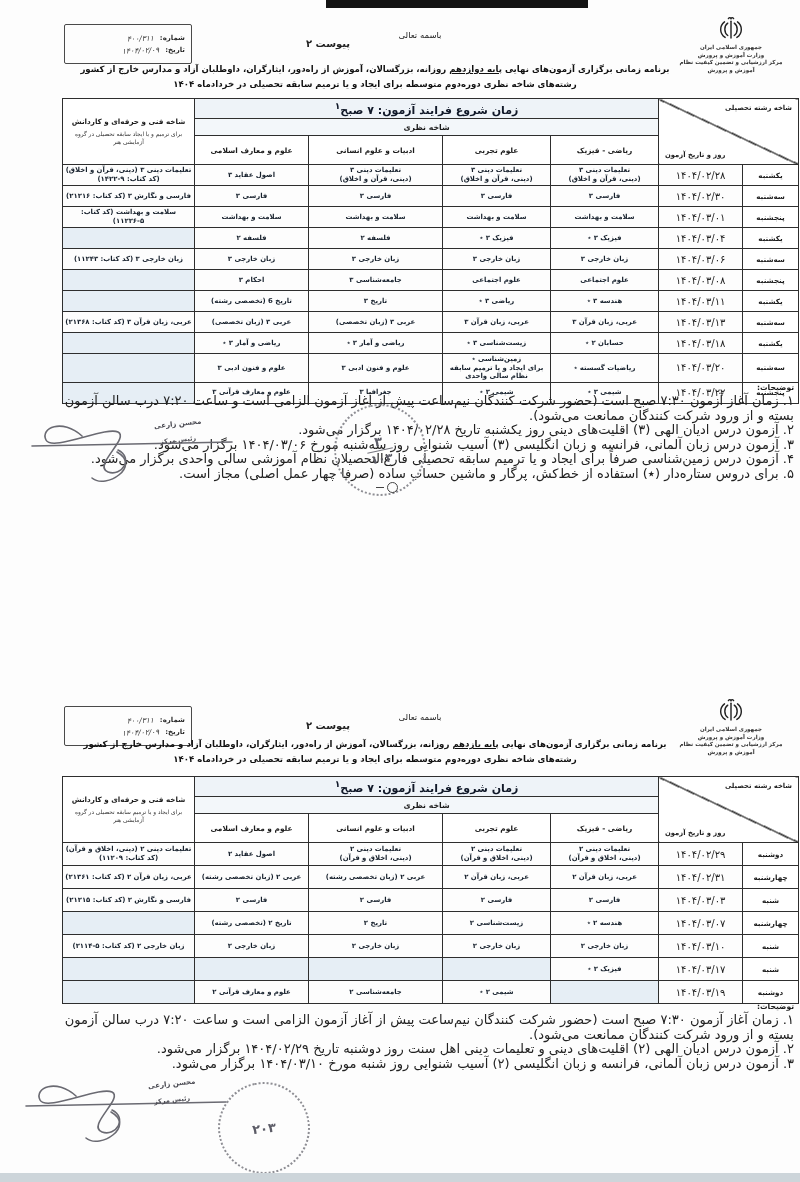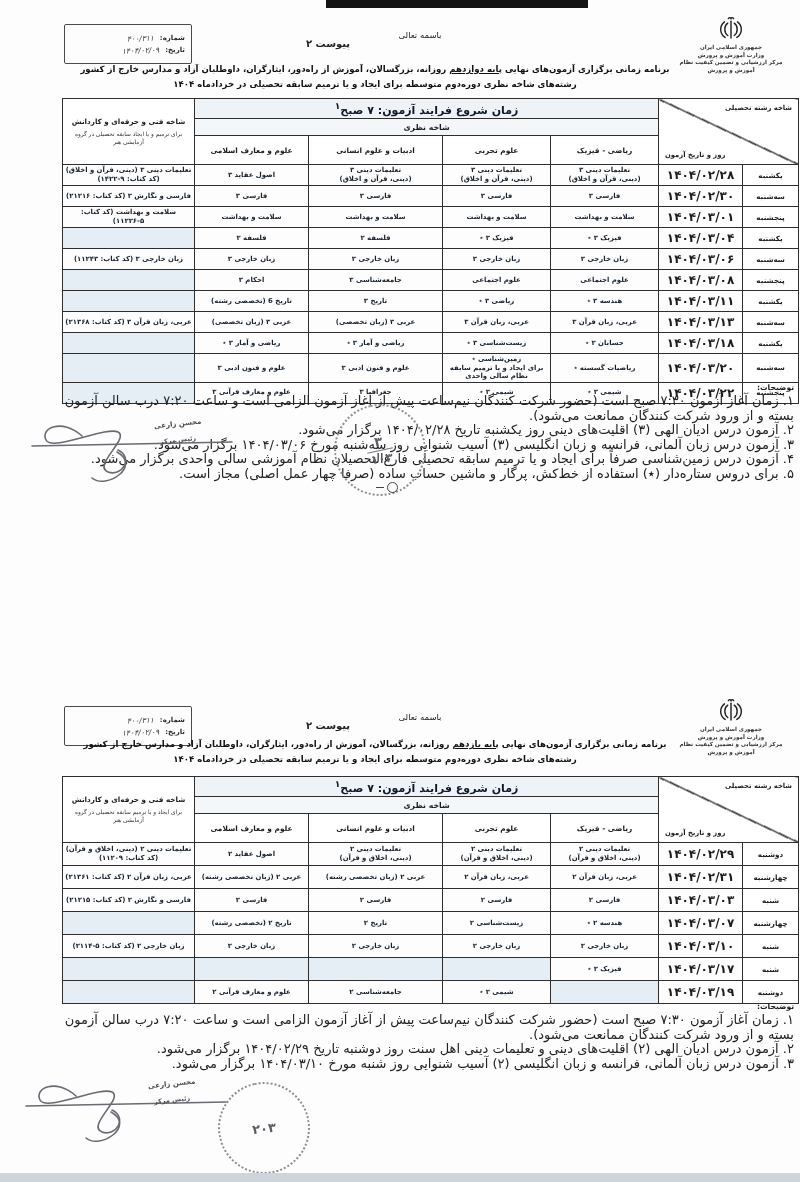--- a/index.html
+++ b/index.html
@@ -38,21 +38,21 @@
   th.branch{font-size:7.8px;font-weight:bold;background:#f3f7fa;height:14px;}
   th.colname{font-size:7.4px;font-weight:bold;height:26px;background:#fff;}
   th.fanni{background:#fff;vertical-align:top;padding-top:4px;}
   .fanni-title{font-size:7.2px;font-weight:bold;line-height:9px;}
   .fanni-sub{font-size:5.8px;font-weight:normal;color:#333;line-height:7.5px;margin-top:5px;}
   th.diag{position:relative;padding:0;background:
      linear-gradient(to top right,#fff calc(50% - 0.8px),#3a3a3a calc(50% - 0.8px),#3a3a3a calc(50% + 0.8px),#fff calc(50% + 0.8px));}
   .diag-top{position:absolute;top:5px;right:6px;font-size:6.8px;font-weight:bold;}
   .diag-bottom{position:absolute;bottom:5px;left:6px;font-size:6.8px;font-weight:bold;}
   td.c-day{font-size:7.2px;font-weight:bold;background:#fff;}
-  td.c-date{font-size:12px;font-weight:bold;letter-spacing:0.2px;}
+  td.c-date{font-size:10px;font-weight:normal;letter-spacing:0.2px;}
   td.c-subj{font-size:6.9px;font-weight:bold;line-height:8.6px;white-space:pre-line;color:#16202c;}
   td.empty{background:#e6eef5;}
   #doc1 table.sched td{height:18px;}
   #doc2 table.sched td{height:20px;}
 
   
   .notes{position:absolute;left:62px;width:732px;}
   .notes-title{font-size:7.6px;font-weight:bold;margin-bottom:2px;padding-left:8px;}
   .note{font-size:13px;line-height:14.5px;color:#222;}
 

